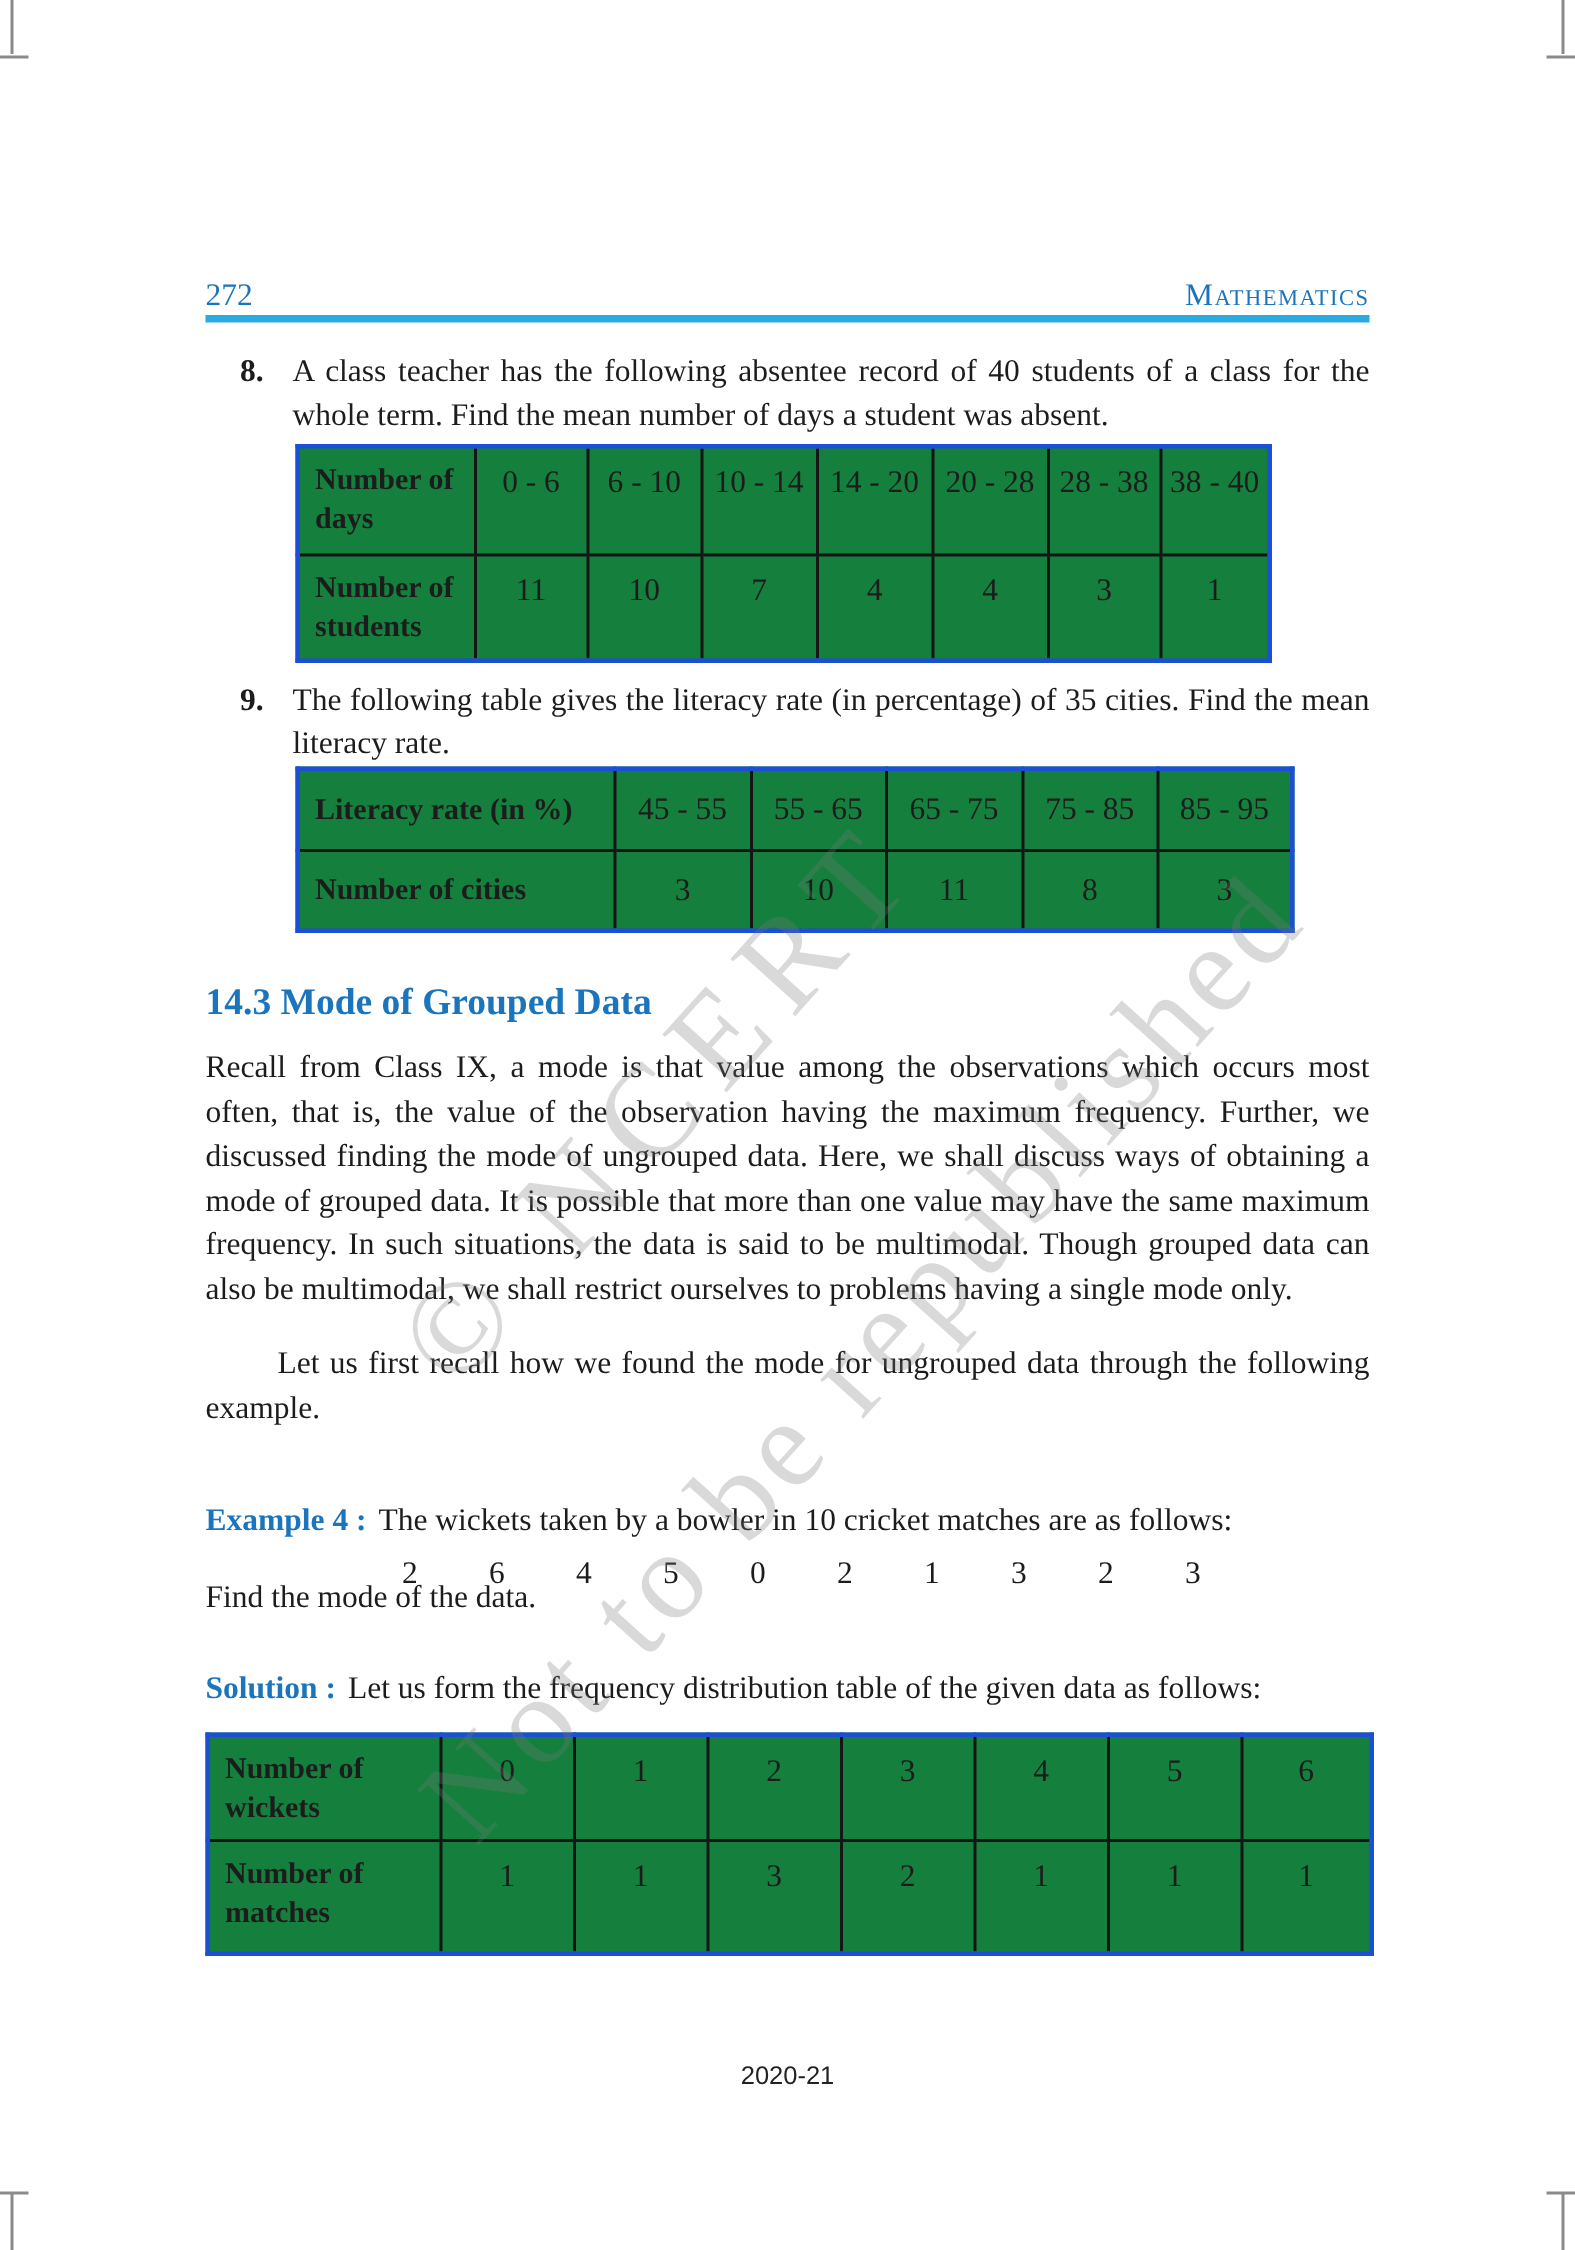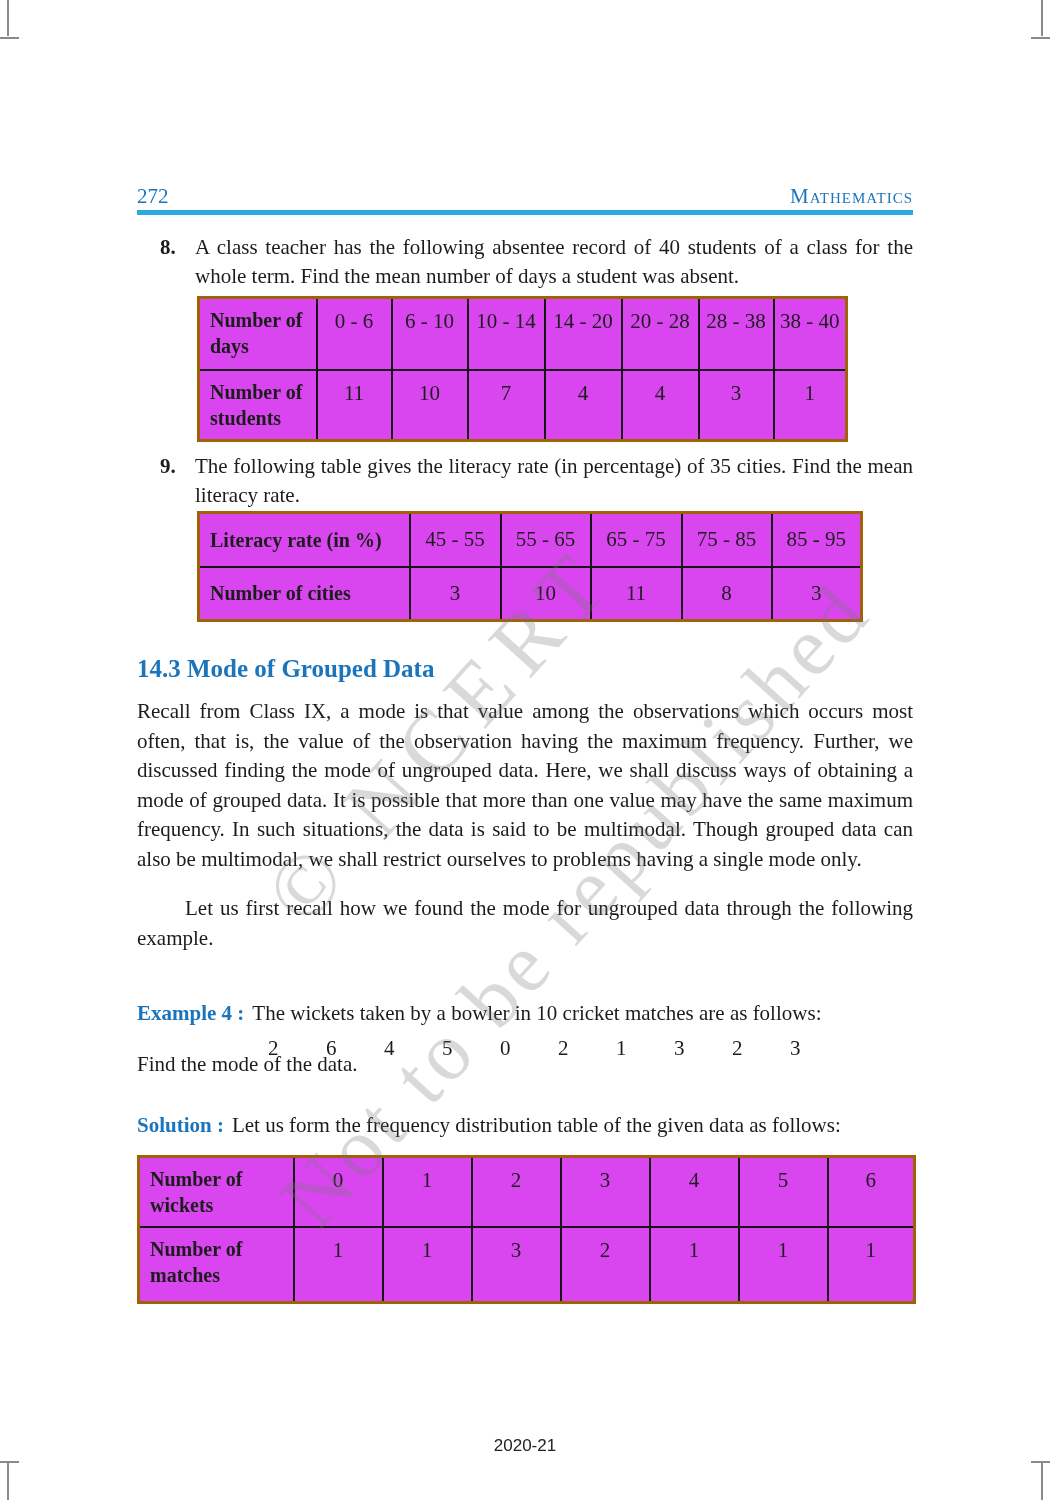--- a/index.html
+++ b/index.html
@@ -11,38 +11,38 @@
   .header-row{position:absolute;top:184px;left:137px;width:776px;display:flex;
               justify-content:space-between;align-items:center;}
   .page-num{font-size:21px;color:#1B75BC;}
   .header-title{font-size:21px;color:#1B75BC;font-variant:small-caps;letter-spacing:1px;}
   .header-rule{position:absolute;top:210px;left:137px;width:776px;height:5px;background:#29ABE2;}
   
   .problem{position:absolute;display:flex;font-size:21px;line-height:29px;}
   .prob-num{font-weight:bold;width:35px;flex:0 0 35px;}
   .prob-text{width:718px;text-align:justify;}
   
-  table{border-collapse:collapse;background:#d946ef;table-layout:fixed;border:3px solid #a16207;}
+  table{border-collapse:collapse;background:#15803d;table-layout:fixed;border:3px solid #1d4ed8;}
   td{border:2px solid #151515;text-align:center;font-size:21px;overflow:hidden;}
   td.lbl{font-weight:bold;text-align:left;padding:8px 6px 8px 10px;font-size:20px;
          vertical-align:top;line-height:26px;}
   td.val-top{vertical-align:top;padding-top:10px;}
   td.val-mid{vertical-align:middle;}
   .tbl{position:absolute;}
   
   .sec-heading{position:absolute;top:655px;left:137px;font-size:25px;font-weight:bold;color:#1B75BC;}
   .body-para{position:absolute;left:137px;width:776px;font-size:21px;line-height:29.5px;
              text-align:justify;}
   .indent1{text-indent:48px;}
   .inline-label{font-weight:bold;color:#1B75BC;margin-right:8px;}
   .flow-line{position:absolute;left:137px;width:776px;font-size:21px;line-height:29px;}
   .numbers-row{position:absolute;top:1036px;left:268px;display:flex;font-size:21px;}
   .numbers-row span{width:58px;display:inline-block;}
   
-  .footer{position:absolute;top:1436px;left:0;width:100%;text-align:center;
+  .footer{position:absolute;top:1374px;left:0;width:100%;text-align:center;
           font-family:"Liberation Sans",sans-serif;font-size:17px;color:#222;}
   
   .wm{position:absolute;white-space:nowrap;color:rgba(120,120,120,0.28);
       font-family:"Liberation Serif",serif;pointer-events:none;z-index:5;
       transform:translate(-50%,-50%) rotate(-48deg);}
   .wm1{left:440px;top:735px;font-size:88px;letter-spacing:14px;}
   .wm2{left:575px;top:905px;font-size:84px;letter-spacing:5px;}
 </style>
 </head>
 <body>

